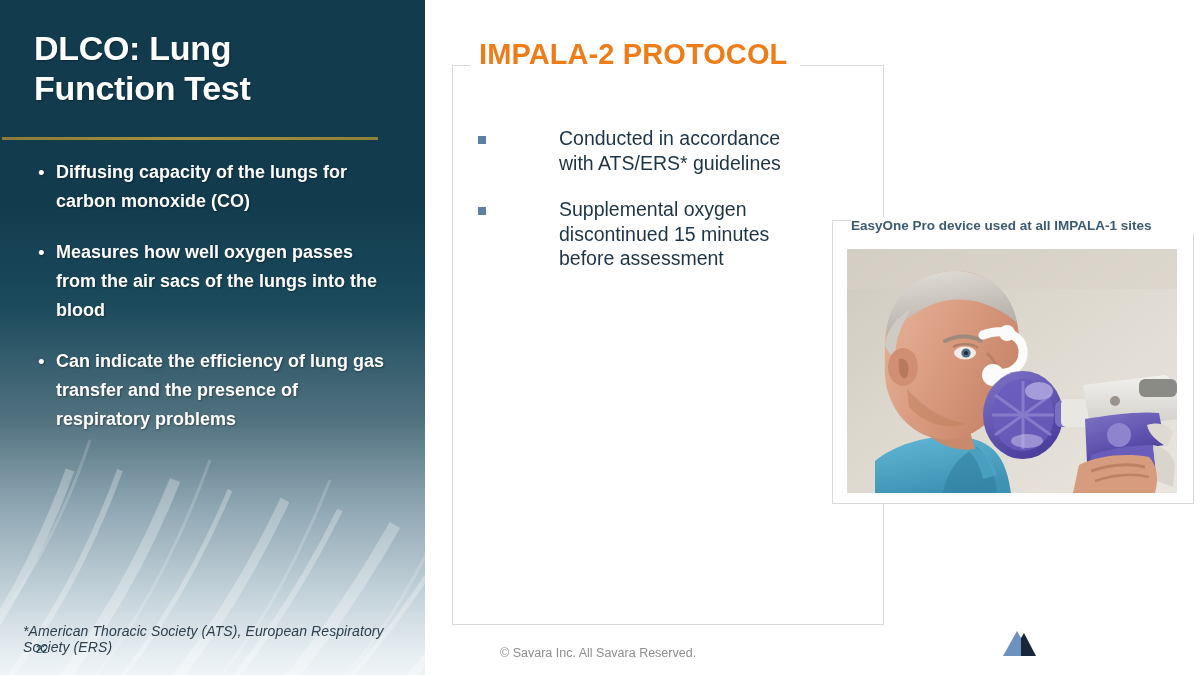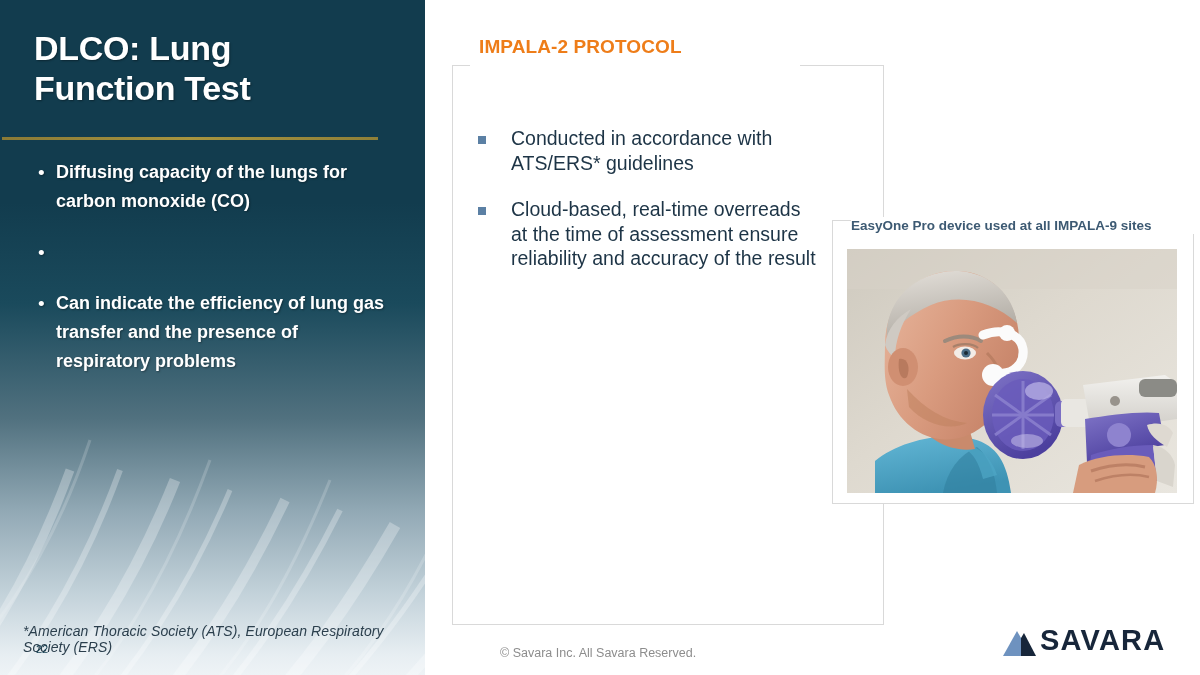--- a/index.html
+++ b/index.html
@@ -44,39 +44,39 @@
     position:absolute;left:23px;top:623px;width:390px;
     font-size:14px;font-style:italic;color:#2b3f4d;letter-spacing:.1px;
   }
   .page-num{
     position:absolute;left:36px;top:643px;font-size:11px;color:#123c4e;font-weight:normal;
   }
 
   
   .right-head{
     position:absolute;left:479px;top:34px;width:400px;
-    color:#ee7d19;font-size:19px;line-height:1.38;font-weight:bold;
+    color:#ee7d19;font-size:29px;line-height:1.38;font-weight:bold;
     letter-spacing:.1px;
   }
   .content-box{
     position:absolute;left:452px;top:65px;width:432px;height:560px;
     border:1px solid #d9d9d9;box-sizing:border-box;
   }
   .head-mask{
     position:absolute;left:470px;top:58px;width:330px;height:16px;background:#ffffff;
   }
 
   .right-bullets{position:absolute;left:478px;top:126px;width:340px;}
   .rb-item{display:flex;margin-bottom:22px;}
   .rb-marker{
     flex:0 0 33px;padding-top:10px;
   }
   .rb-square{display:block;width:8px;height:8px;background:#5b80a4;}
   .rb-text{
-    color:#1d3446;font-size:19.5px;line-height:24.5px;width:307px;
+    color:#1d3446;font-size:19.5px;line-height:24.5px;width:307px;margin-left:48px;
   }
   .rb-text sub{font-size:13px;vertical-align:baseline;position:relative;top:4px;}
 
   
   .photo-card{
     position:absolute;left:832px;top:220px;width:362px;height:284px;
     border:1px solid #d9d9d9;box-sizing:border-box;background:#fff;
   }
   .photo-caption{
     position:absolute;left:851px;top:217px;width:345px;
@@ -132,20 +132,21 @@
     <div class="slide-title">DLCO: Lung Function Test</div>
     <div class="title-rule"></div>
 
     <div class="left-bullets">
       <div class="lb-item">
         <span class="lb-dot">•</span>
         <span class="lb-text">Diffusing capacity of the lungs for carbon monoxide (CO)</span>
       </div>
       <div class="lb-item">
         <span class="lb-dot">•</span>
+        <span class="lb-text">Measures how well oxygen passes from the air sacs of the lungs into the blood</span>
       </div>
       <div class="lb-item">
         <span class="lb-dot">•</span>
         <span class="lb-text">Can indicate the efficiency of lung gas transfer and the presence of respiratory problems</span>
       </div>
     </div>
 
     <div class="footnote">*American Thoracic Society (ATS), European Respiratory Society (ERS)</div>
     <div class="page-num">22</div>
   </div>
@@ -161,26 +162,26 @@
     <div class="rb-item">
       <span class="rb-marker">
           <i class="rb-square"></i>
         </span>
       <span class="rb-text">Conducted in accordance with ATS/ERS* guidelines</span>
     </div>
     <div class="rb-item">
       <span class="rb-marker">
           <i class="rb-square"></i>
         </span>
-      <span class="rb-text">Cloud-based, real-time overreads at the time of assessment ensure reliability and accuracy of the result</span>
+      <span class="rb-text">Supplemental oxygen discontinued 15 minutes before assessment</span>
     </div>
   </div>
 
   <div class="photo-card"></div>
-  <div class="photo-caption">EasyOne Pro device used at all IMPALA-9 sites</div>
+  <div class="photo-caption">EasyOne Pro device used at all IMPALA-1 sites</div>
 
   <div class="photo-frame">
     <svg width="330" height="244" viewBox="0 0 330 244" xmlns="http://www.w3.org/2000/svg">
       <defs>
         <linearGradient id="wallg" x1="0" y1="0" x2="1" y2="1">
           <stop offset="0%" stop-color="#cfcabf"></stop>
           <stop offset="45%" stop-color="#ded9cf"></stop>
           <stop offset="100%" stop-color="#e9e6df"></stop>
         </linearGradient>
         <linearGradient id="skin" x1="0" y1="0" x2="1" y2="0.6">
@@ -269,15 +270,14 @@
   </div>
 
   <div class="copyright">© Savara Inc. All Savara Reserved.</div>
 
   <div class="logo-mark">
     <svg width="36" height="28" viewBox="0 0 36 28" xmlns="http://www.w3.org/2000/svg">
       <path d="M1,27 L15,2 L19,9 L19,27 Z" fill="#6e92bf"></path>
       <path d="M19,9 L22,4 L34,27 L19,27 Z" fill="#17263a"></path>
     </svg>
   </div>
-  <div class="logo-text">SAVARA</div>
 
 </div>
 
 </body></html>

